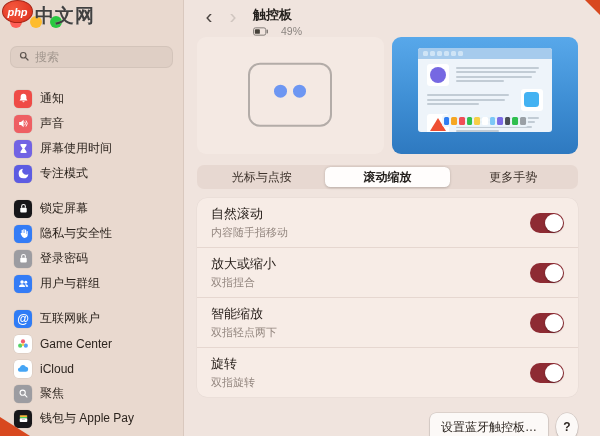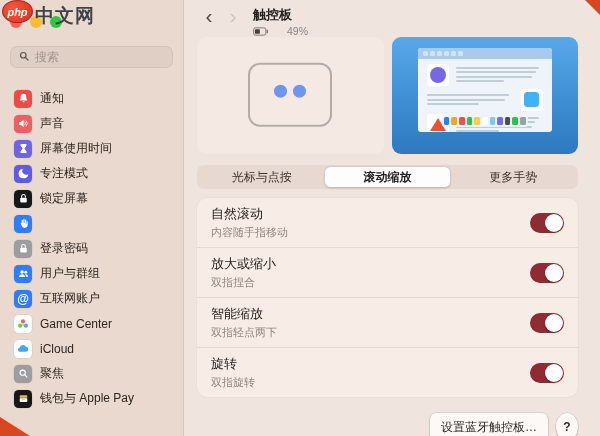--- a/index.html
+++ b/index.html
@@ -14,36 +14,36 @@
   .light { width:12px; height:12px; border-radius:50%; }
   .wm-logo { position:absolute; top:0; left:2px; z-index:5; display:flex; align-items:flex-start; }
   .wm-badge { width:31px; height:23px; background:radial-gradient(circle at 35% 35%, #f4573d, #dd2f1b); border:1px solid #a82516; border-radius:50%; color:#fff; font-size:11px; font-style:italic; font-weight:bold; display:flex; align-items:center; justify-content:center; }
   .wm-text { font-size:19px; font-weight:900; color:#414141; letter-spacing:1px; margin:3px 0 0 2px; text-shadow:0 0 1px rgba(255,255,255,.6); }
 
   .searchbox { margin-top:46px; height:22px; background:#dfcfc5; border:1px solid rgba(0,0,0,.05); border-radius:7px; display:flex; align-items:center; padding:0 7px; gap:5px; }
   .searchbox input { border:none; background:transparent; outline:none; width:100%; font-size:12px; color:#7f1d1d; font-family:inherit; }
   .searchbox input::placeholder { color:#a2978f; }
 
   .side-list { margin-top:18px; }
-  .side-group + .side-group { }
+  .side-group + .side-group { margin-top:10px; }
   .side-item { display:flex; align-items:center; gap:8px; height:25px; padding:0 4px; border-radius:5px; cursor:default; }
   .side-icon { width:18px; height:18px; border-radius:4.5px; flex:none; display:flex; align-items:center; justify-content:center; box-shadow:0 0 0 .5px rgba(0,0,0,.08); }
   .side-icon svg { display:block; }
   .side-label { font-size:12px; color:#2d251f; white-space:nowrap; }
   .at-glyph { color:#fff; font-weight:bold; font-size:12px; line-height:1; }
 
   
   .main { flex:1; padding:0 22px 0 13px; position:relative; }
   .header { display:flex; align-items:flex-start; padding-top:6px; height:37px; }
   .nav-chev { font-size:21px; line-height:20px; width:24px; text-align:center; cursor:default; }
   .chev-back { color:#4a4440; }
   .chev-fwd { color:#cfc5bf; }
   .title-block { margin-left:8px; }
   .page-title { font-size:13px; font-weight:700; color:#24201d; }
-  .battery-line { display:flex; align-items:center; gap:18px; margin-top:1px; }
+  .battery-line { display:flex; align-items:center; gap:12px; margin-top:1px; }
   .battery-line span { font-size:10.5px; color:#8b8580; }
 
   .previews { display:flex; gap:8px; margin-top:0; height:117px; }
   .preview-box { flex:1; border-radius:9px; }
   .gesture-box { background:#f4e9e3; position:relative; }
   .trackpad-outline { position:absolute; left:50%; top:50%; transform:translate(-50%,-52%); width:84px; height:64px; border:2.5px solid #b3aca8; border-radius:12px; }
   .tp-dots { position:absolute; left:50%; top:20px; transform:translateX(-50%); display:flex; gap:6px; }
   .tp-dot { width:13px; height:13px; border-radius:50%; }
 
   .video-box { background:linear-gradient(180deg,#58a8ea 0%,#3e8ed4 55%,#2e79c0 100%); position:relative; overflow:hidden; }
@@ -152,20 +152,21 @@
               </svg>
             </span>
           <span class="side-label">锁定屏幕</span>
         </div>
         <div class="side-item">
           <span class="side-icon" style="background: rgb(52, 124, 246);">
               <svg width="13" height="13" viewBox="0 0 24 24">
                 <path fill="#fff" d="M8.6 12.5V6.2a1.1 1.1 0 012.2 0v4.9h.9V4.6a1.1 1.1 0 012.2 0v6.5h.9V5.6a1.1 1.1 0 012.2 0v7.2h.8V8.3a1 1 0 012 0v6.2c0 3.4-2.3 5.6-5.6 5.6-2.6 0-4.2-1.1-5.3-3.3l-2-4.1c-.3-.7 0-1.4.7-1.6.6-.2 1.2 0 1.6.6l1.4 1.8z"></path>
               </svg>
             </span>
+          <span class="side-label">隐私与安全性</span>
         </div>
         <div class="side-item">
           <span class="side-icon" style="background: rgb(156, 156, 161);">
               <svg width="13" height="13" viewBox="0 0 24 24">
                 <rect x="6" y="10.5" width="12" height="9" rx="2" fill="#fff"></rect>
                 <path d="M8.6 10.5V8a3.4 3.4 0 016.8 0v2.5" stroke="#fff" stroke-width="2" fill="none"></path>
               </svg>
             </span>
           <span class="side-label">登录密码</span>
         </div>

